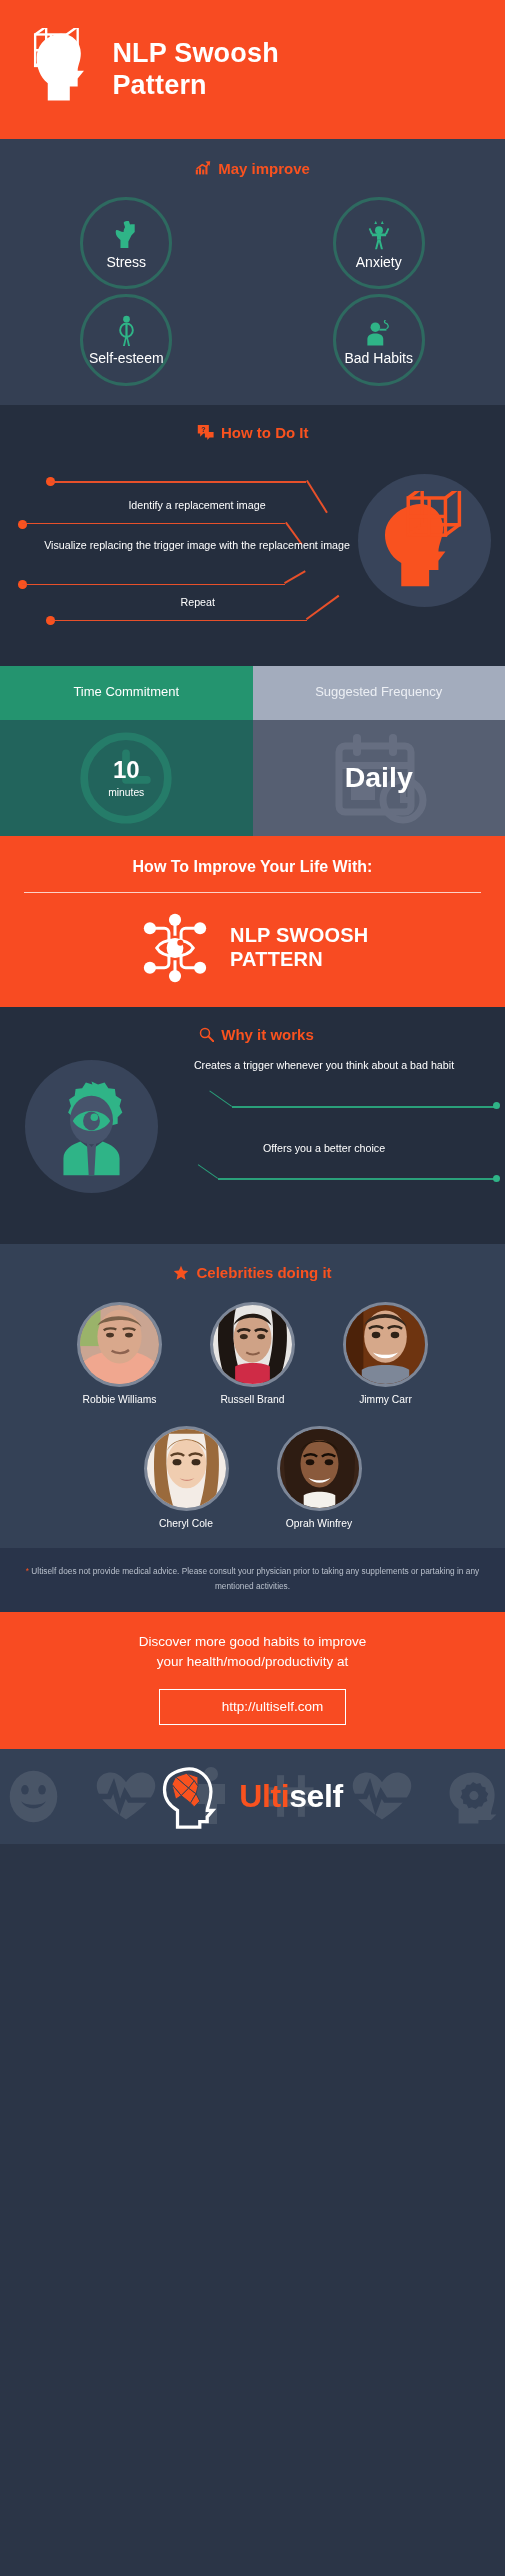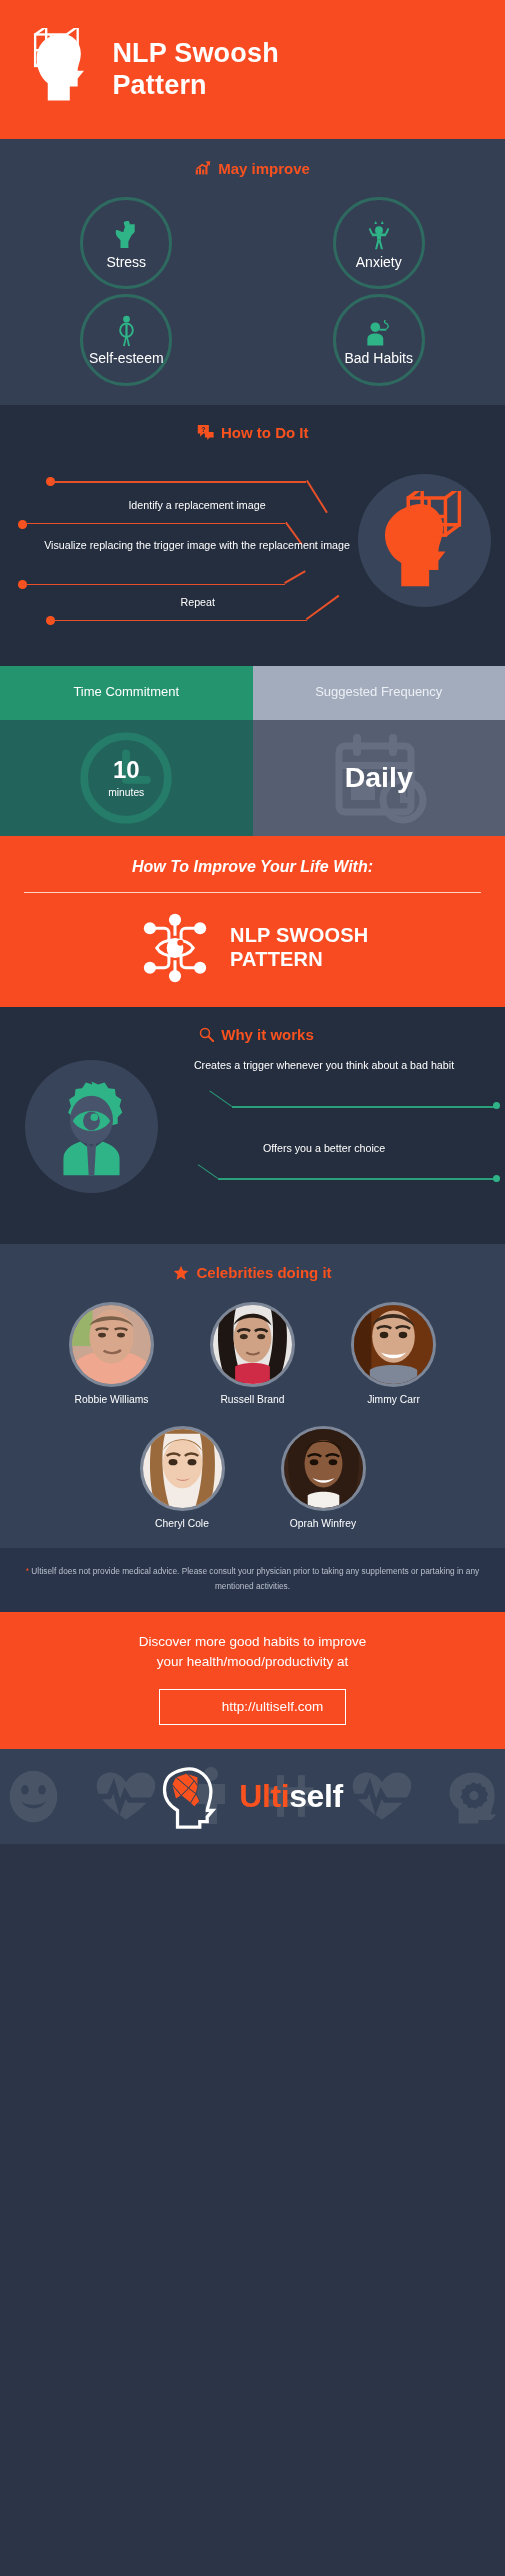--- a/index.html
+++ b/index.html
@@ -161,21 +161,20 @@
   .stat-unit { font-size: 10.3px; margin-top: 4.7px; }
   .stat-daily { font-size: 28.5px; font-weight: bold; color:#ffffff; position:relative; }
 
   
   .sec-brand { background: #f84b22; padding: 22px 0 20.6px 0; }
   .brand-line1 {
     color: #ffffff;
     font-size: 16px;
     font-weight: bold;
     text-align: center;
-    font-style: italic;
   }
   .brand-rule {
     height: 0.8px;
     background: rgba(255,255,255,.75);
     margin: 16px 24px 17.4px 24px;
   }
   .brand-row {
     display: flex;
     align-items: center;
     justify-content: center;
@@ -221,21 +220,21 @@
     border-radius: 50%;
     background: #2fb487;
   }
   .why-tail { position: absolute; width: 1.3px; background: #2aa07a; transform-origin: top left; }
 
   
   .sec-celebs { background: #344156; padding: 20.6px 0 19px 0; }
   .celeb-row {
     display: flex;
     justify-content: center;
-    gap: 38px;
+    gap: 30px;
     margin-top: 20.6px;
   }
   .celeb {
     width: 103px;
     display: flex;
     flex-direction: column;
     align-items: center;
     gap: 7.1px;
   }
   .celeb-avatar {

